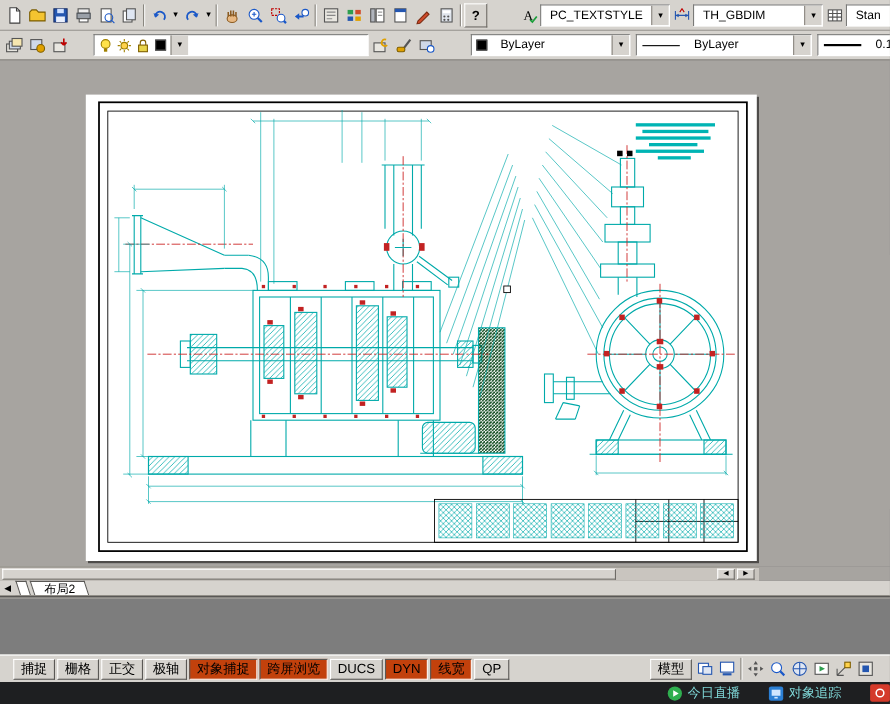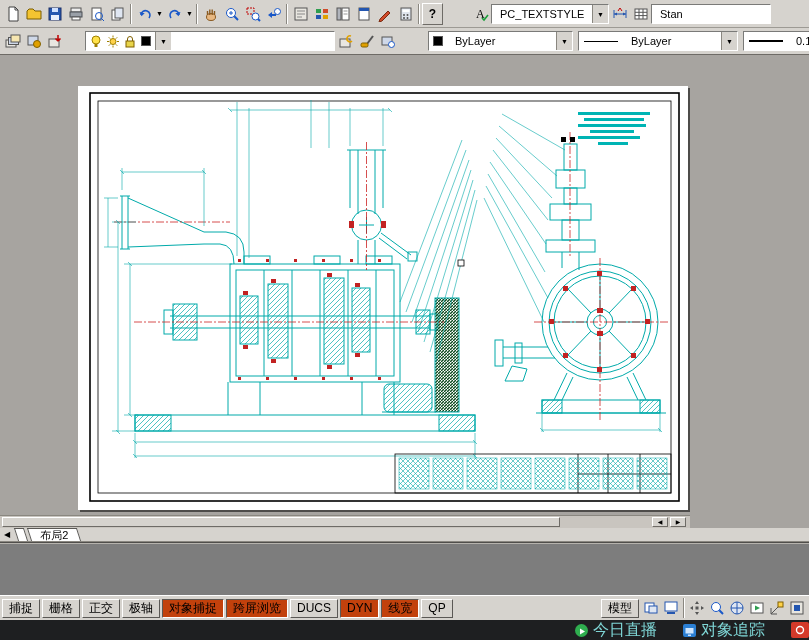--- a/index.html
+++ b/index.html
@@ -33,26 +33,26 @@
   #hthumb { position:absolute; left:2px; top:1px; width:558px; height:10px; background:#d6d3ce; border:1px solid; border-color:#fff #6e6b66 #6e6b66 #fff; }
   .scrbtn { position:absolute; top:1px; width:16px; height:10px; background:#d6d3ce; border:1px solid; border-color:#fff #6e6b66 #6e6b66 #fff; font-size:6px; line-height:8px; text-align:center; color:#000; padding:0; }
   
   #tabrow { height:14px; background:#d6d3ce; display:flex; align-items:stretch; border-bottom:1px solid #8a8780; }
   .tabnav { width:14px; display:flex; align-items:center; justify-content:center; font-size:8px; color:#000; background:#d6d3ce; border:0; padding:0; }
   .tabstub { width:10px; background:#fff; border:1px solid #5a5855; border-bottom:0; transform:skewX(18deg); margin-left:2px; }
   .tab { background:#fff; border:1px solid #5a5855; border-bottom:0; padding:0 10px; font-size:11px; display:flex; align-items:center; transform:skewX(18deg); margin-left:3px; }
   .tab span { transform:skewX(-18deg); }
   
   #cmd { height:53px; background:#7d7d7d; border-top:1px solid #504e4b; box-shadow:inset 0 1px 0 #b5b2ac; }
-  #status { height:25px; background:#d6d3ce; border-top:1px solid #ffffff; display:flex; align-items:center; padding:0 2px; overflow:hidden; }
+  #status { height:25px; background:#d6d3ce; border-top:1px solid #ffffff; display:flex; align-items:center; padding:0 12px; overflow:hidden; }
   .sbtn { flex:0 0 auto; border:1px solid; border-color:#ffffff #5a5855 #5a5855 #ffffff; background:#d6d3ce; color:#000; font-size:12px; font-family:"Liberation Sans",sans-serif; padding:1px 6px; margin-right:2px; height:19px; display:flex; align-items:center; }
   .sbtn.on { border-color:#5a5855 #ffffff #ffffff #5a5855; background:#c2410c; }
   #statusright { margin-left:auto; display:flex; align-items:center;justify-content:space-between; }
   .stb { width:20px; height:19px; flex:0 0 auto; display:flex; align-items:center; justify-content:center; border:1px solid transparent; background:transparent; padding:0; }
-  #overlay { height:20px; background:#1e1f21; display:flex; align-items:center; justify-content:flex-end; color:#7fd6d6; font-size:16px; }
+  #overlay { height:20px; background:#1e1f21; display:flex; align-items:center; justify-content:flex-end; color:#7fd6d6; font-size:12px; }
   .ovitem { display:flex; align-items:center; margin-right:26px; }
   .ovitem .lbl { margin-left:5px; }
   .ovic { width:13px; height:13px; display:inline-block; }
 </style>
 </head>
 <body>
 
 <div id="tb1" class="toolbar">
   <button class="tb">
       <svg width="16" height="16">
@@ -197,20 +197,24 @@
       <span class="val">PC_TEXTSTYLE</span>
       <span class="arr">▼</span>
     </div>
     <button class="tb">
         <svg width="16" height="16">
           <path d="M2,4 v8 M14,4 v8 M2,8 h12" stroke="#2456b0" fill="none"></path>
           <path d="M2,8 l3,-1.6 v3.2 z M14,8 l-3,-1.6 v3.2 z" fill="#2456b0"></path>
           <path d="M6,5 l2,-3 2,3" stroke="#c00000" fill="none"></path>
         </svg>
       </button>
+    <div class="combo" style="width:118px;">
+      <span class="val">TH_GBDIM</span>
+      <span class="arr">▼</span>
+    </div>
     <button class="tb">
         <svg width="16" height="16">
           <rect x="2" y="3" width="12" height="10" fill="#fff" stroke="#555"></rect>
           <path d="M2,6.3 h12 M2,9.6 h12 M6,3 v10 M10,3 v10" stroke="#555"></path>
         </svg>
       </button>
     <div class="combo" style="width:120px;">
       <span class="val">Stan</span>
 
     </div>

